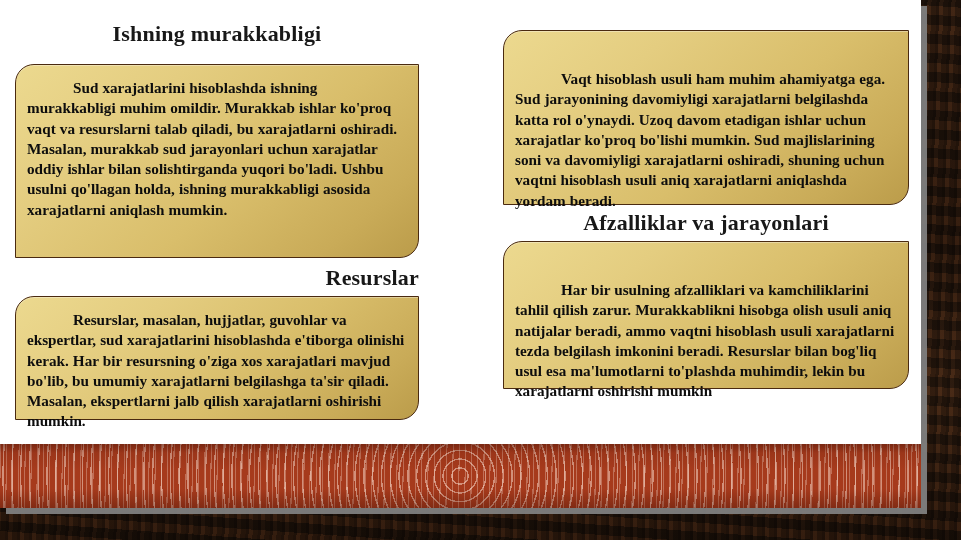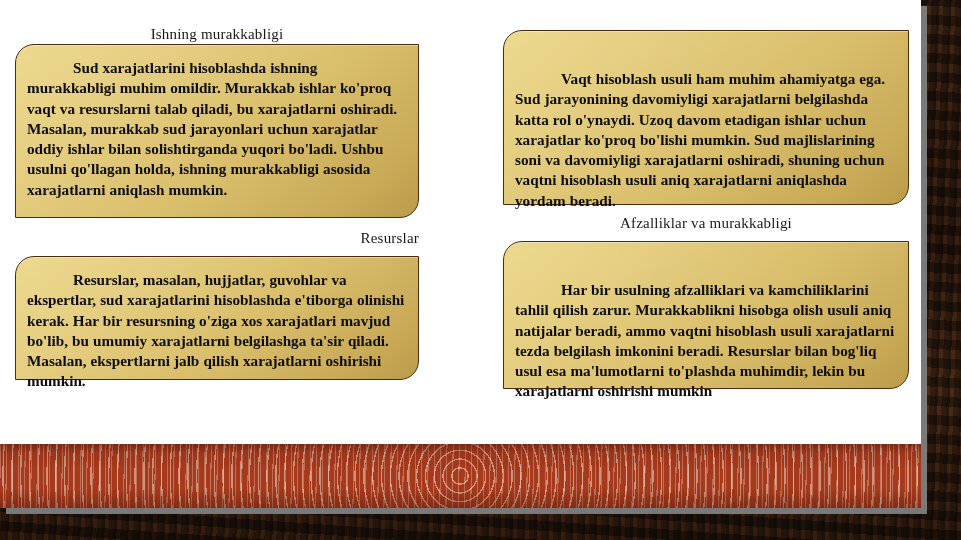--- a/index.html
+++ b/index.html
@@ -68,23 +68,23 @@
       rgba(60,14,4,.35) 100%);
   }
 
   
   .col{position:absolute;}
   .col-left{left:15px;width:404px;}
   .col-right{left:503px;width:406px;}
 
   .heading{
     text-align:center;
-    font-weight:normal;
+    font-weight:bold;
     color:#181818;
-    font-size:15px;
+    font-size:22px;
     line-height:20px;
     letter-spacing:.2px;
     white-space:nowrap;
   }
 
   
   .callout{
     position:relative;
     box-sizing:border-box;
     border:1.6px solid #4a2a10;
@@ -103,21 +103,21 @@
   .callout p{
     margin:0;
     font-weight:bold;
     font-size:15.2px;
     line-height:20.3px;
     color:#0d0d0d;
     text-indent:46px;
     word-spacing:.3px;
   }
   .callout.overflow p{ text-indent:46px;margin-top:25px; }
-  .b1{margin-top:0;height:174px;}
+  .b1{margin-top:20px;height:194px;}
   .h2{margin-top:10px;text-align:right;}
   .b2{margin-top:8px;height:124px;}
   .bv{margin-top:9px;height:175px;}
   .h-a{margin-top:8px;}
   .ba{margin-top:8px;height:148px;}
 
   
   .callout .inner{position:relative;}
 </style>
 </head>
@@ -150,21 +150,21 @@
 
     <div class="col col-right" style="top:21px;">
 
 
       <div class="callout bv overflow">
         <div class="inner">
           <p>Vaqt hisoblash usuli ham muhim ahamiyatga ega. Sud jarayonining davomiyligi xarajatlarni belgilashda katta rol o'ynaydi. Uzoq davom etadigan ishlar uchun xarajatlar ko'proq bo'lishi mumkin. Sud majlislarining soni va davomiyligi xarajatlarni oshiradi, shuning uchun vaqtni hisoblash usuli aniq xarajatlarni aniqlashda yordam beradi.</p>
         </div>
       </div>
 
-      <div class="heading h-a">Afzalliklar va murakkabligi</div>
+      <div class="heading h-a">Afzalliklar va jarayonlari</div>
 
       <div class="callout ba overflow">
         <div class="inner">
           <p>Har bir usulning afzalliklari va kamchiliklarini tahlil qilish zarur. Murakkablikni hisobga olish usuli aniq natijalar beradi, ammo vaqtni hisoblash usuli xarajatlarni tezda belgilash imkonini beradi. Resurslar bilan bog'liq usul esa ma'lumotlarni to'plashda muhimdir, lekin bu xarajatlarni oshirishi mumkin</p>
         </div>
       </div>
     </div>
 
     <div class="red-band">
       <div class="rings-box"></div>

